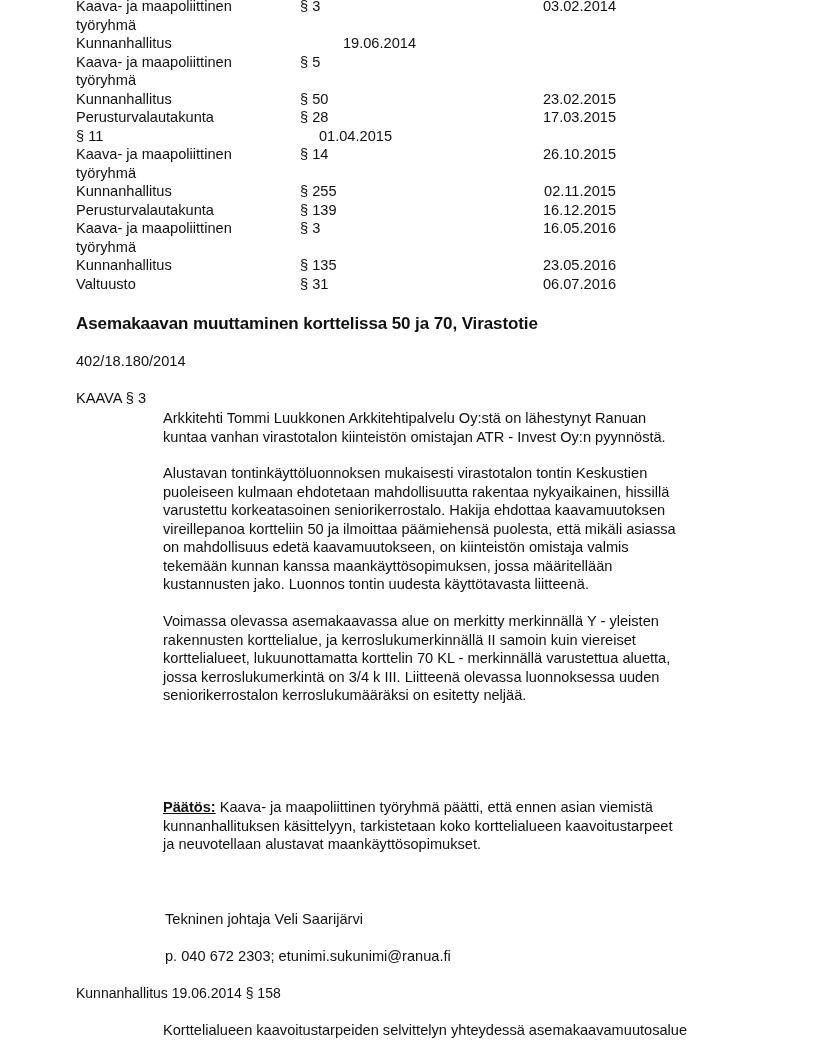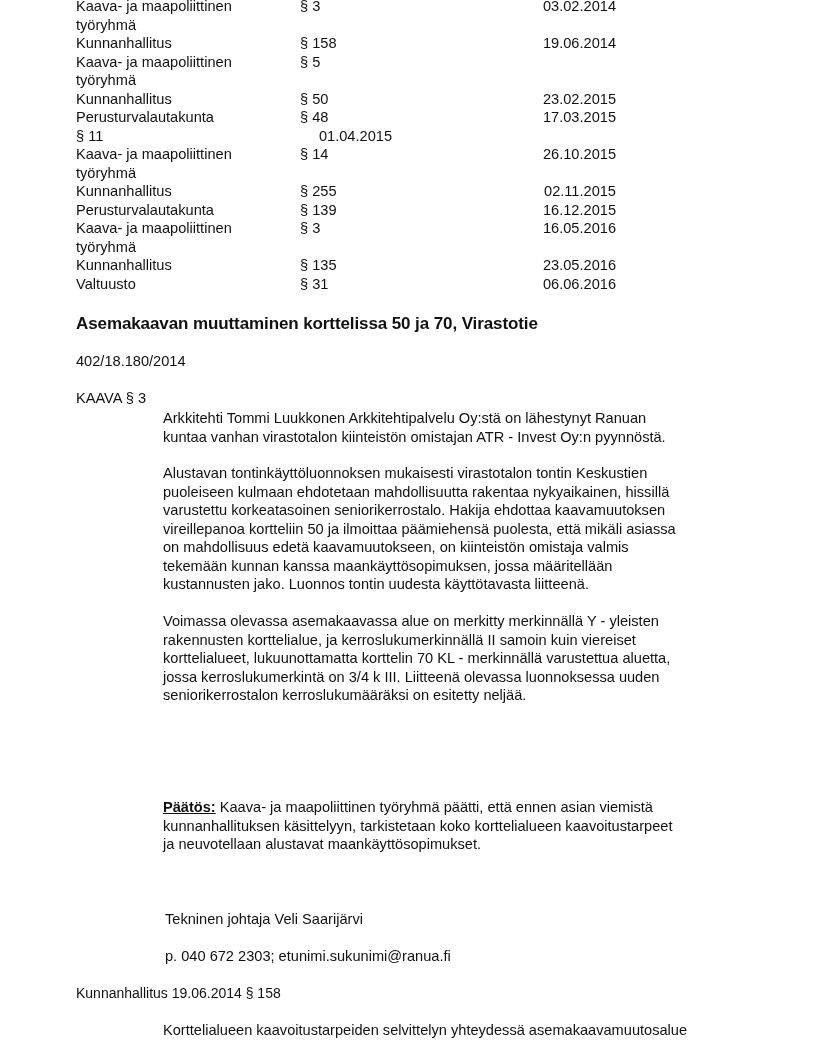--- a/index.html
+++ b/index.html
@@ -27,36 +27,35 @@
 
   <div class="history">
     <div class="hrow">
       <div class="body" style="white-space:pre-line">Kaava- ja maapoliittinen
 työryhmä</div>
       <div class="para">§ 3</div>
       <div class="date">03.02.2014</div>
     </div>
     <div class="hrow">
       <div class="body" style="white-space:pre-line">Kunnanhallitus</div>
-      <div class="para">§ 158</div>
       <div class="date">19.06.2014</div>
     </div>
     <div class="hrow">
       <div class="body" style="white-space:pre-line">Kaava- ja maapoliittinen
 työryhmä</div>
       <div class="para">§ 5</div>
     </div>
     <div class="hrow">
       <div class="body" style="white-space:pre-line">Kunnanhallitus</div>
       <div class="para">§ 50</div>
       <div class="date">23.02.2015</div>
     </div>
     <div class="hrow">
       <div class="body" style="white-space:pre-line">Perusturvalautakunta</div>
-      <div class="para">§ 48</div>
+      <div class="para">§ 28</div>
       <div class="date">17.03.2015</div>
     </div>
     <div class="hrow">
       <div class="para">§ 11</div>
       <div class="date">01.04.2015</div>
     </div>
     <div class="hrow">
       <div class="body" style="white-space:pre-line">Kaava- ja maapoliittinen
 työryhmä</div>
       <div class="para">§ 14</div>
@@ -79,21 +78,21 @@
       <div class="date">16.05.2016</div>
     </div>
     <div class="hrow">
       <div class="body" style="white-space:pre-line">Kunnanhallitus</div>
       <div class="para">§ 135</div>
       <div class="date">23.05.2016</div>
     </div>
     <div class="hrow">
       <div class="body" style="white-space:pre-line">Valtuusto</div>
       <div class="para">§ 31</div>
-      <div class="date">06.06.2016</div>
+      <div class="date">06.07.2016</div>
     </div>
   </div>
 
   <div class="title">Asemakaavan muuttaminen korttelissa 50 ja 70, Virastotie</div>
   <div class="diary">402/18.180/2014</div>
   <div class="kaava">KAAVA § 3</div>
 
   <div class="block" style="top:409px">Arkkitehti Tommi Luukkonen Arkkitehtipalvelu Oy:stä on lähestynyt Ranuan
 kuntaa vanhan virastotalon kiinteistön omistajan ATR - Invest Oy:n pyynnöstä.</div>
   <div class="block" style="top:464px">Alustavan tontinkäyttöluonnoksen mukaisesti virastotalon tontin Keskustien

